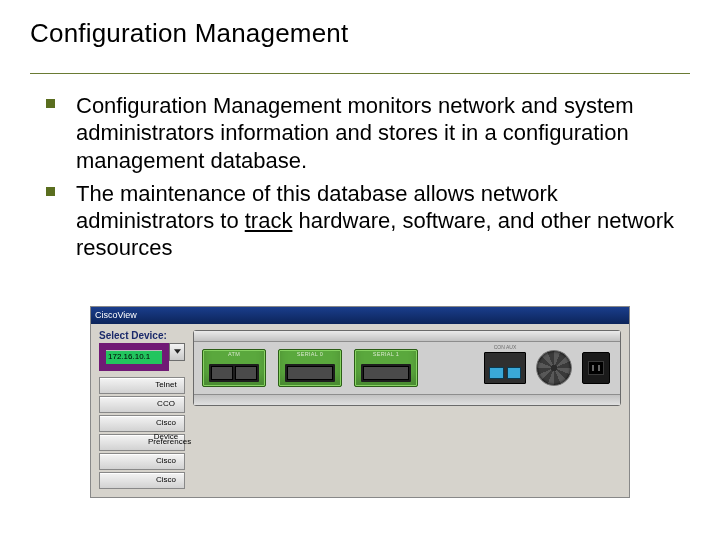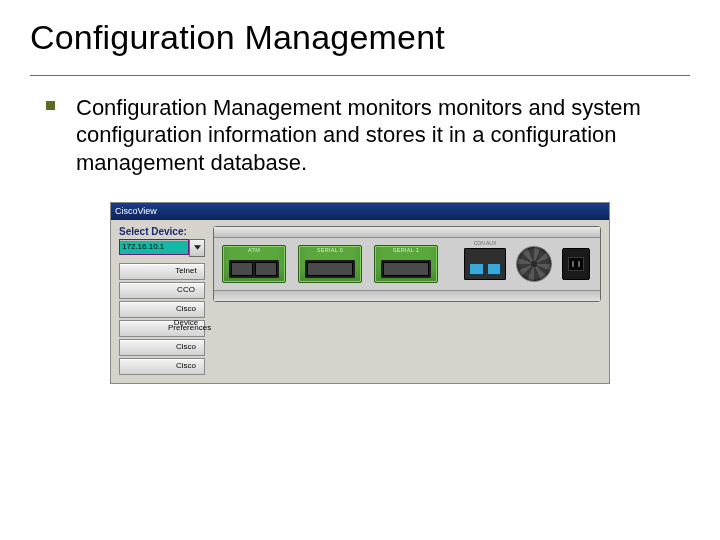--- a/index.html
+++ b/index.html
@@ -12,23 +12,23 @@
     color: #000;
   }
   .slide {
     box-sizing: border-box;
     width: 720px;
     height: 540px;
     padding: 18px 30px 20px 30px;
     position: relative;
   }
   .title {
-    font-size: 34px;
+    font-size: 26px;
     font-weight: 400;
-    margin: 0 0 18px 0;
+    margin: 0 0 24px 0;
     letter-spacing: 0.2px;
   }
   .rule {
     height: 0;
     border-top: 1.5px solid #6a7b34;
     margin: 0 0 18px 0;
   }
   .bullets {
     font-size: 22px;
     line-height: 1.24;
@@ -46,22 +46,22 @@
     width: 9px;
     height: 9px;
     background: #5a6e1f;
   }
   .u {
     text-decoration: underline;
   }
 
   
   .device-fig {
-    margin: 26px auto 0 auto;
-    width: 500px;
+    margin: 44px auto 0 auto;
+    width: 540px;
   }
   .dev-window {
     border: 1px solid #888;
     background: #d6d3cc;
     font-family: Tahoma, Arial, sans-serif;
   }
   .dev-titlebar {
     height: 15px;
     background: linear-gradient(#1a3e8c, #0c245a);
     color: #fff;
@@ -84,22 +84,22 @@
     font-weight: bold;
     margin-bottom: 2px;
   }
   .side-select {
     display: flex;
     margin-bottom: 6px;
   }
   .side-select .sel-field {
     flex: 1;
     height: 14px;
-    background: #14b8a6;
-    border: 1px solid #701a75;
+    background: #22c55e;
+    border: 7px solid #701a75;
     font-size: 8px;
     line-height: 13px;
     padding: 0 2px;
     color: #000;
     box-shadow: inset 0 1px 0 #bbb;
   }
   .side-select .sel-btn {
     width: 14px;
     height: 16px;
     background: linear-gradient(#f4f4f4, #c9c9c9);
@@ -268,21 +268,25 @@
 <body>
 
 <div class="slide">
 
   <h1 class="title">Configuration Management</h1>
   <div class="rule"></div>
 
   <div class="bullets">
     <div class="bullet">
       <span class="bullet-mark"></span>
-      <span>Configuration Management monitors monitors and system configuration information and stores it in a configuration management database.</span>
+      <span>Configuration Management monitors network and system administrators information and stores it in a configuration management database.</span>
+    </div>
+    <div class="bullet">
+      <span class="bullet-mark"></span>
+      <span><span>The maintenance of this database allows network administrators to </span><span class="u">track</span><span> hardware, software, and other network resources</span></span>
     </div>
   </div>
 
   <div class="device-fig">
     <div class="dev-window">
       <div class="dev-titlebar">
         <span>CiscoView</span>
       </div>
       <div class="dev-body">
 

